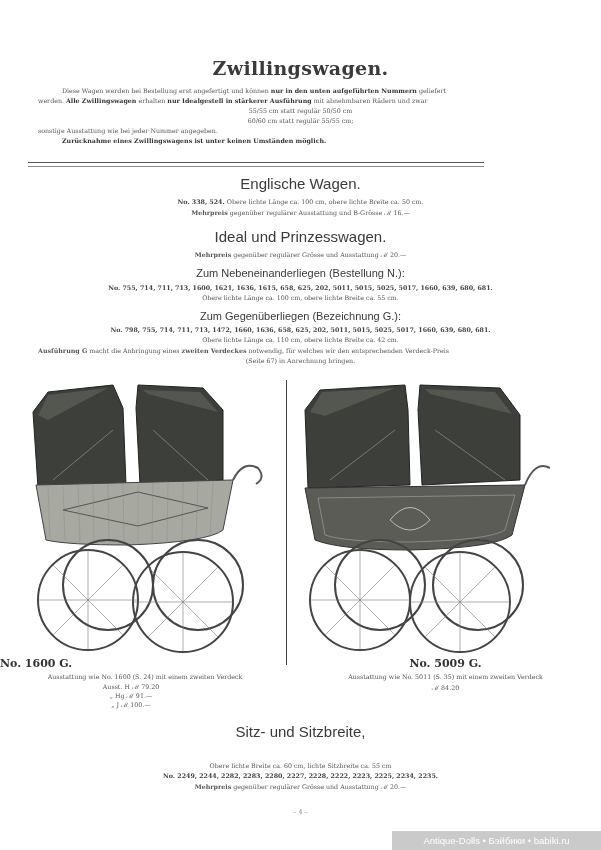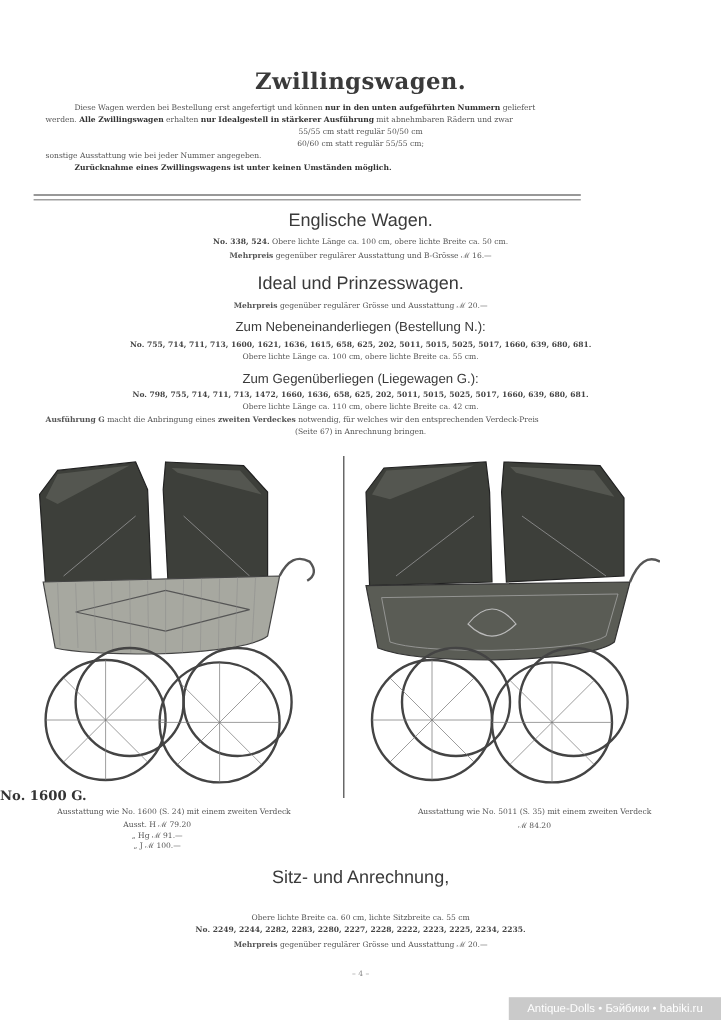--- a/index.html
+++ b/index.html
@@ -32,21 +32,21 @@
   .h2a { top: 175px; font-size: 15px; }
   .h2b { top: 228px; font-size: 15px; }
   .h3 { font-size: 11px; }
   .h3a { top: 267px; }
   .h3b { top: 310px; }
   .line-center { font-size: 6.3px; color: #555; white-space: nowrap; }
   .nums { font-weight: bold; color: #444; }
   .divider-v { left: 286px; top: 380px; width: 1px; height: 285px; background: #444; }
   .cap-title { font-weight: bold; font-size: 11px; color: #333; }
   .wm {
-    right: 0; top: 831px; width: 177px; height: 19px; background: #c8c8c8;
+    right: 0; top: 831px; width: 209px; height: 19px; background: #c8c8c8;
     color: #fff; font-family: "Liberation Sans", sans-serif; font-size: 9.5px;
     line-height: 19px; text-align: center; opacity: 0.95;
   }
   svg .canopy { fill: #3d3f3a; stroke: #222; stroke-width: 1; }
   svg .canopy-light { fill: #6b6d66; }
   svg .body-wicker { fill: #a7a8a0; stroke: #444; stroke-width: 1; }
   svg .body-dark { fill: #5a5c55; stroke: #333; stroke-width: 1; }
   svg .wheel { fill: none; stroke: #444; stroke-width: 2; }
   svg .spoke { stroke: #777; stroke-width: 0.6; }
 </style>
@@ -83,21 +83,21 @@
   <div class="abs center h2 h2b">Ideal und Prinzesswagen.</div>
   <div class="abs center line-center" style="top:250px;">
     <b>Mehrpreis</b>
     <span>gegenüber regulärer Grösse und Ausstattung ℳ 20.—</span>
   </div>
 
   <div class="abs center h2 h3 h3a">Zum Nebeneinanderliegen (Bestellung N.):</div>
   <div class="abs center line-center nums" style="top:284px;">No. 755, 714, 711, 713, 1600, 1621, 1636, 1615, 658, 625, 202, 5011, 5015, 5025, 5017, 1660, 639, 680, 681.</div>
   <div class="abs center line-center" style="top:294px;">Obere lichte Länge ca. 100 cm, obere lichte Breite ca. 55 cm.</div>
 
-  <div class="abs center h2 h3 h3b">Zum Gegenüberliegen (Liegewagen G.):</div>
+  <div class="abs center h2 h3 h3b">Zum Gegenüberliegen (Bezeichnung G.):</div>
   <div class="abs center line-center nums" style="top:326px;">No. 798, 755, 714, 711, 713, 1472, 1660, 1636, 658, 625, 202, 5011, 5015, 5025, 5017, 1660, 639, 680, 681.</div>
   <div class="abs center line-center" style="top:336px;">Obere lichte Länge ca. 110 cm, obere lichte Breite ca. 42 cm.</div>
   <div class="abs line-center" style="top:347px; left:38px;">
     <b>Ausführung G</b><span> macht die Anbringung eines </span><b>zweiten Verdeckes</b><span> notwendig, für welches wir den entsprechenden Verdeck-Preis</span>
   </div>
   <div class="abs center line-center" style="top:357px;">(Seite 67) in Anrechnung bringen.</div>
 
   <div class="abs" style="left:28px; top:380px; width:240px; height:275px;">
     <svg width="240" height="275" viewBox="0 0 240 275">
 
@@ -174,24 +174,25 @@
       </g>
     </svg>
   </div>
 
   <div class="abs cap-title" style="left:0; width:290px; top:657px; text-align:left;">No. 1600 G.</div>
   <div class="abs line-center" style="left:0; width:290px; top:673px; text-align:center;">Ausstattung wie No. 1600 (S. 24) mit einem zweiten Verdeck</div>
   <div class="abs line-center" style="left:0; width:262px; top:682px; text-align:center;">Ausst. H  ℳ  79.20</div>
   <div class="abs line-center" style="left:0; width:262px; top:691px; text-align:center;">„    Hg  ℳ  91.—</div>
   <div class="abs line-center" style="left:0; width:262px; top:700px; text-align:center;">„    J   ℳ  100.—</div>
 
+  <div class="abs cap-title" style="left:290px; width:311px; top:657px; text-align:center;">No. 5009 G.</div>
   <div class="abs line-center" style="left:290px; width:311px; top:673px; text-align:center;">Ausstattung wie No. 5011 (S. 35) mit einem zweiten Verdeck</div>
   <div class="abs line-center" style="left:290px; width:311px; top:683px; text-align:center;">ℳ 84.20</div>
 
-  <div class="abs center h2" style="top:723px; font-size:15px;">Sitz- und Anrechnung,</div>
+  <div class="abs center h2" style="top:723px; font-size:15px;">Sitz- und Sitzbreite,</div>
   <div class="abs center line-center" style="top:762px;">Obere lichte Breite ca. 60 cm, lichte Sitzbreite ca. 55 cm</div>
   <div class="abs center line-center nums" style="top:772px;">No. 2249, 2244, 2282, 2283, 2280, 2227, 2228, 2222, 2223, 2225, 2234, 2235.</div>
   <div class="abs center line-center" style="top:782px;">
     <b>Mehrpreis</b>
     <span>gegenüber regulärer Grösse und Ausstattung ℳ 20.—</span>
   </div>
 
   <div class="abs center line-center" style="top:808px; color:#888;">– 4 –</div>
 
   <div class="abs wm">Antique-Dolls • Бэйбики • babiki.ru</div>

